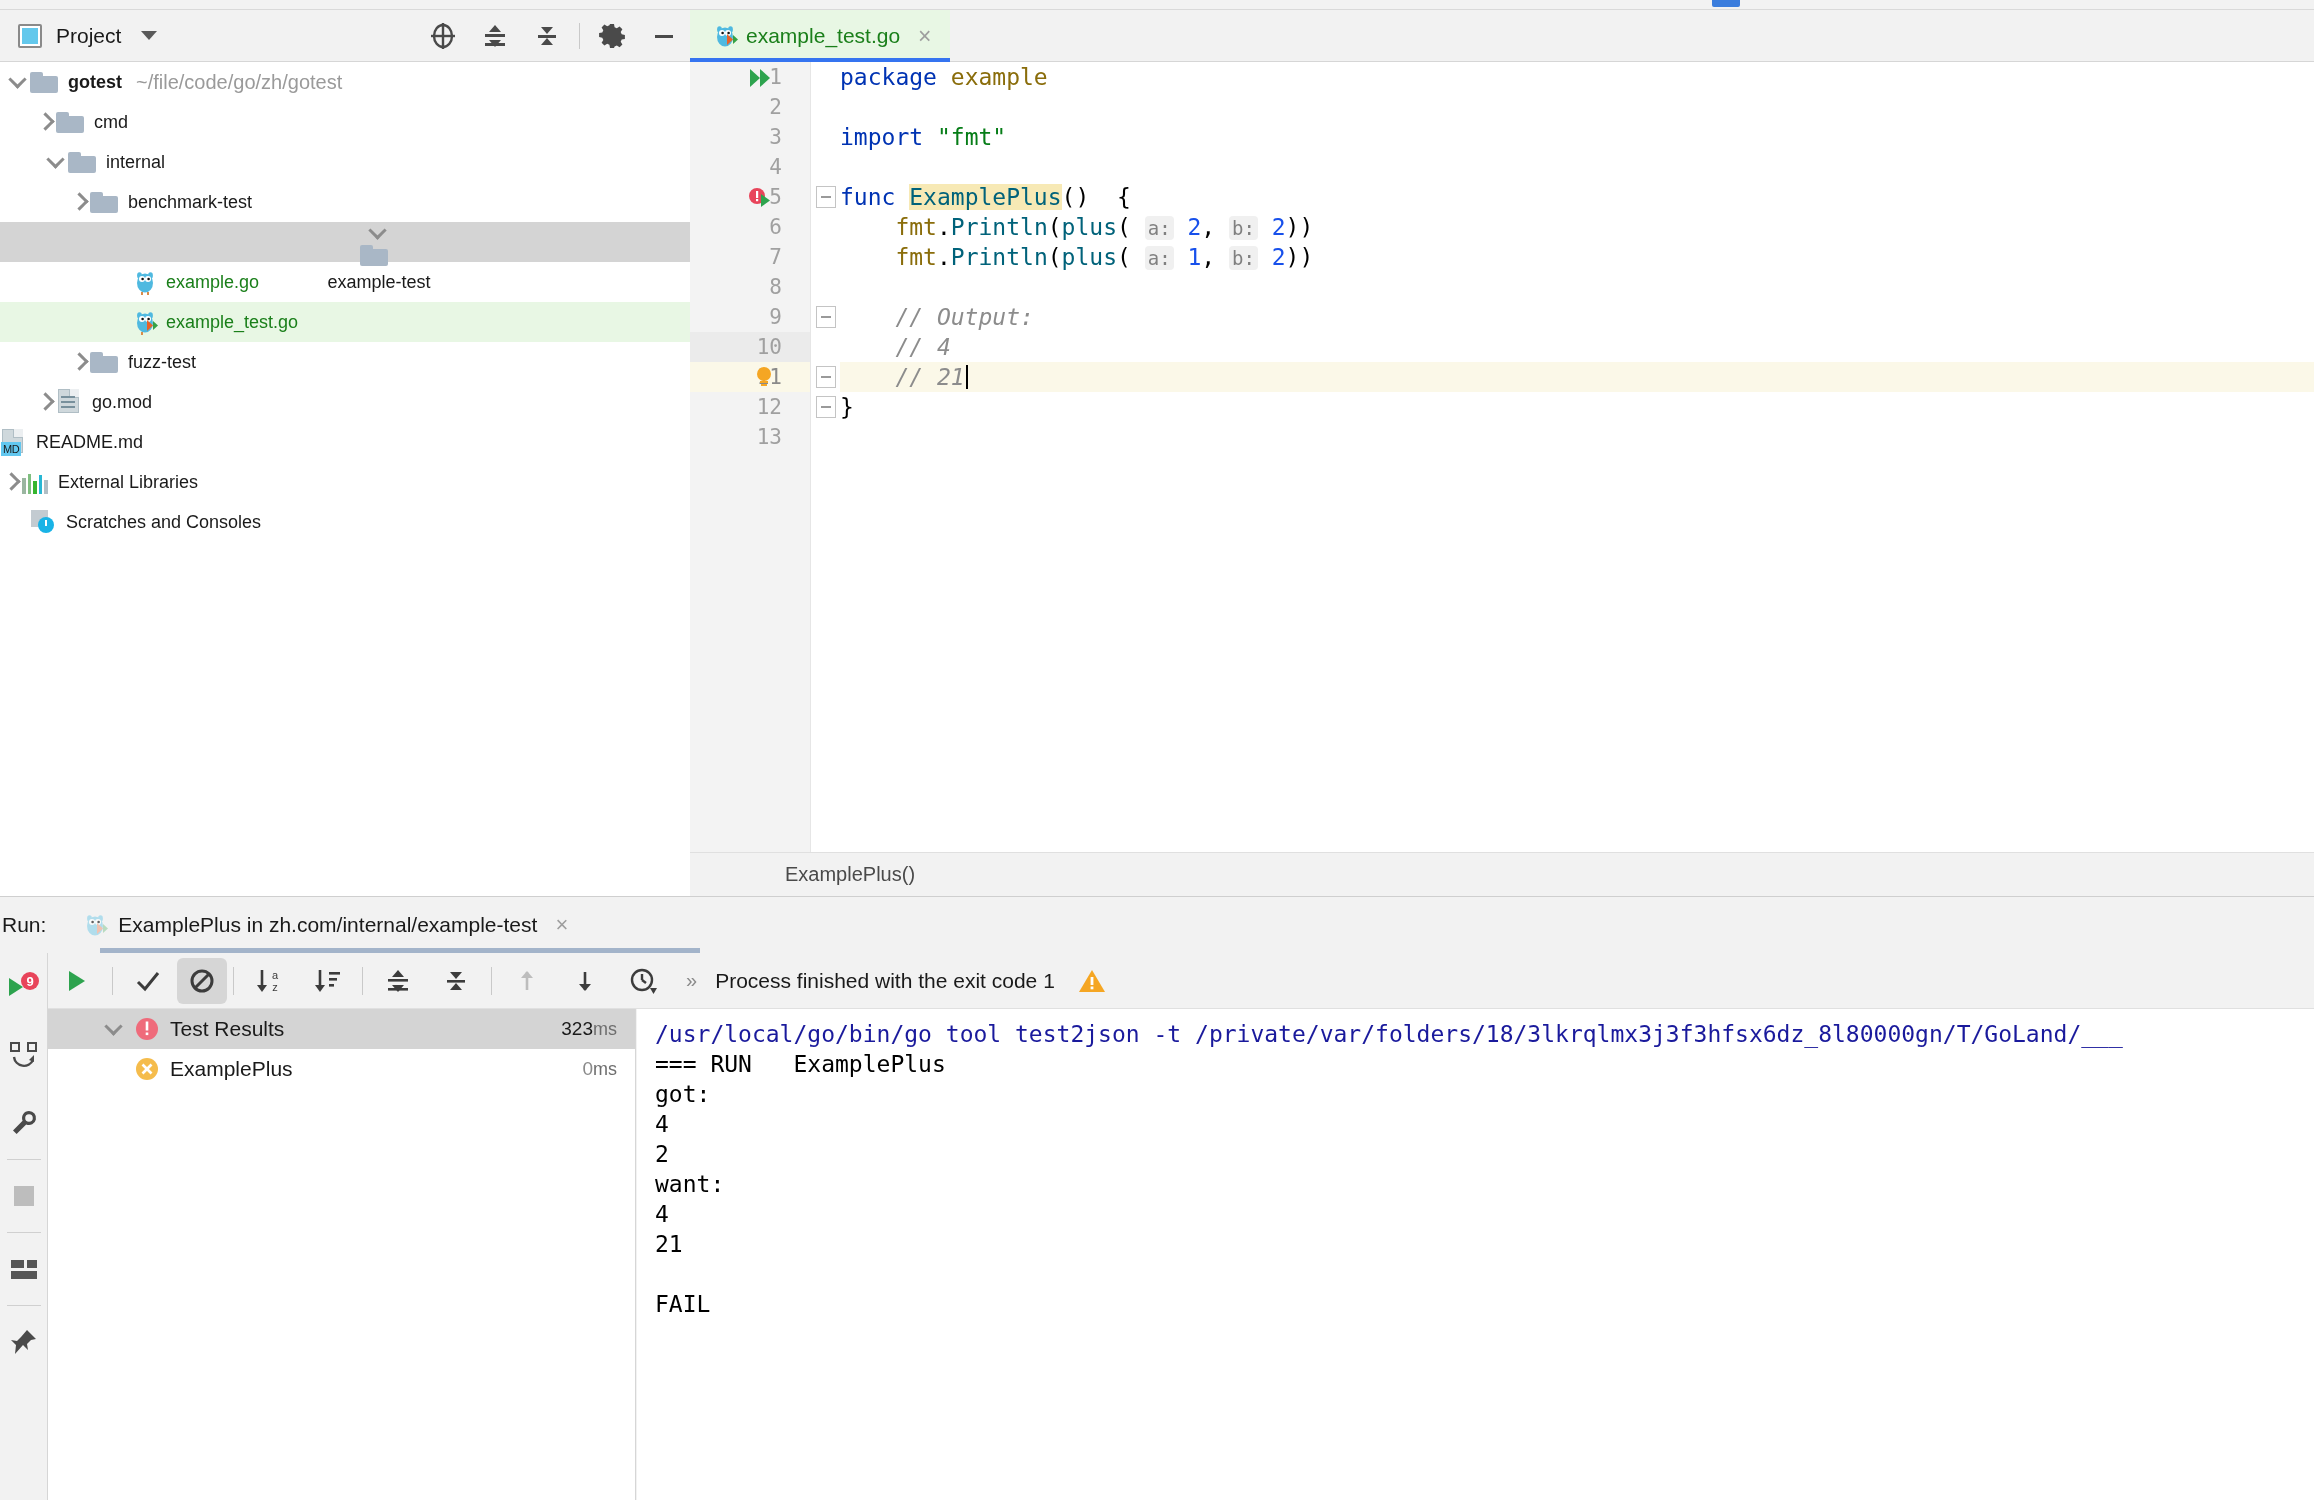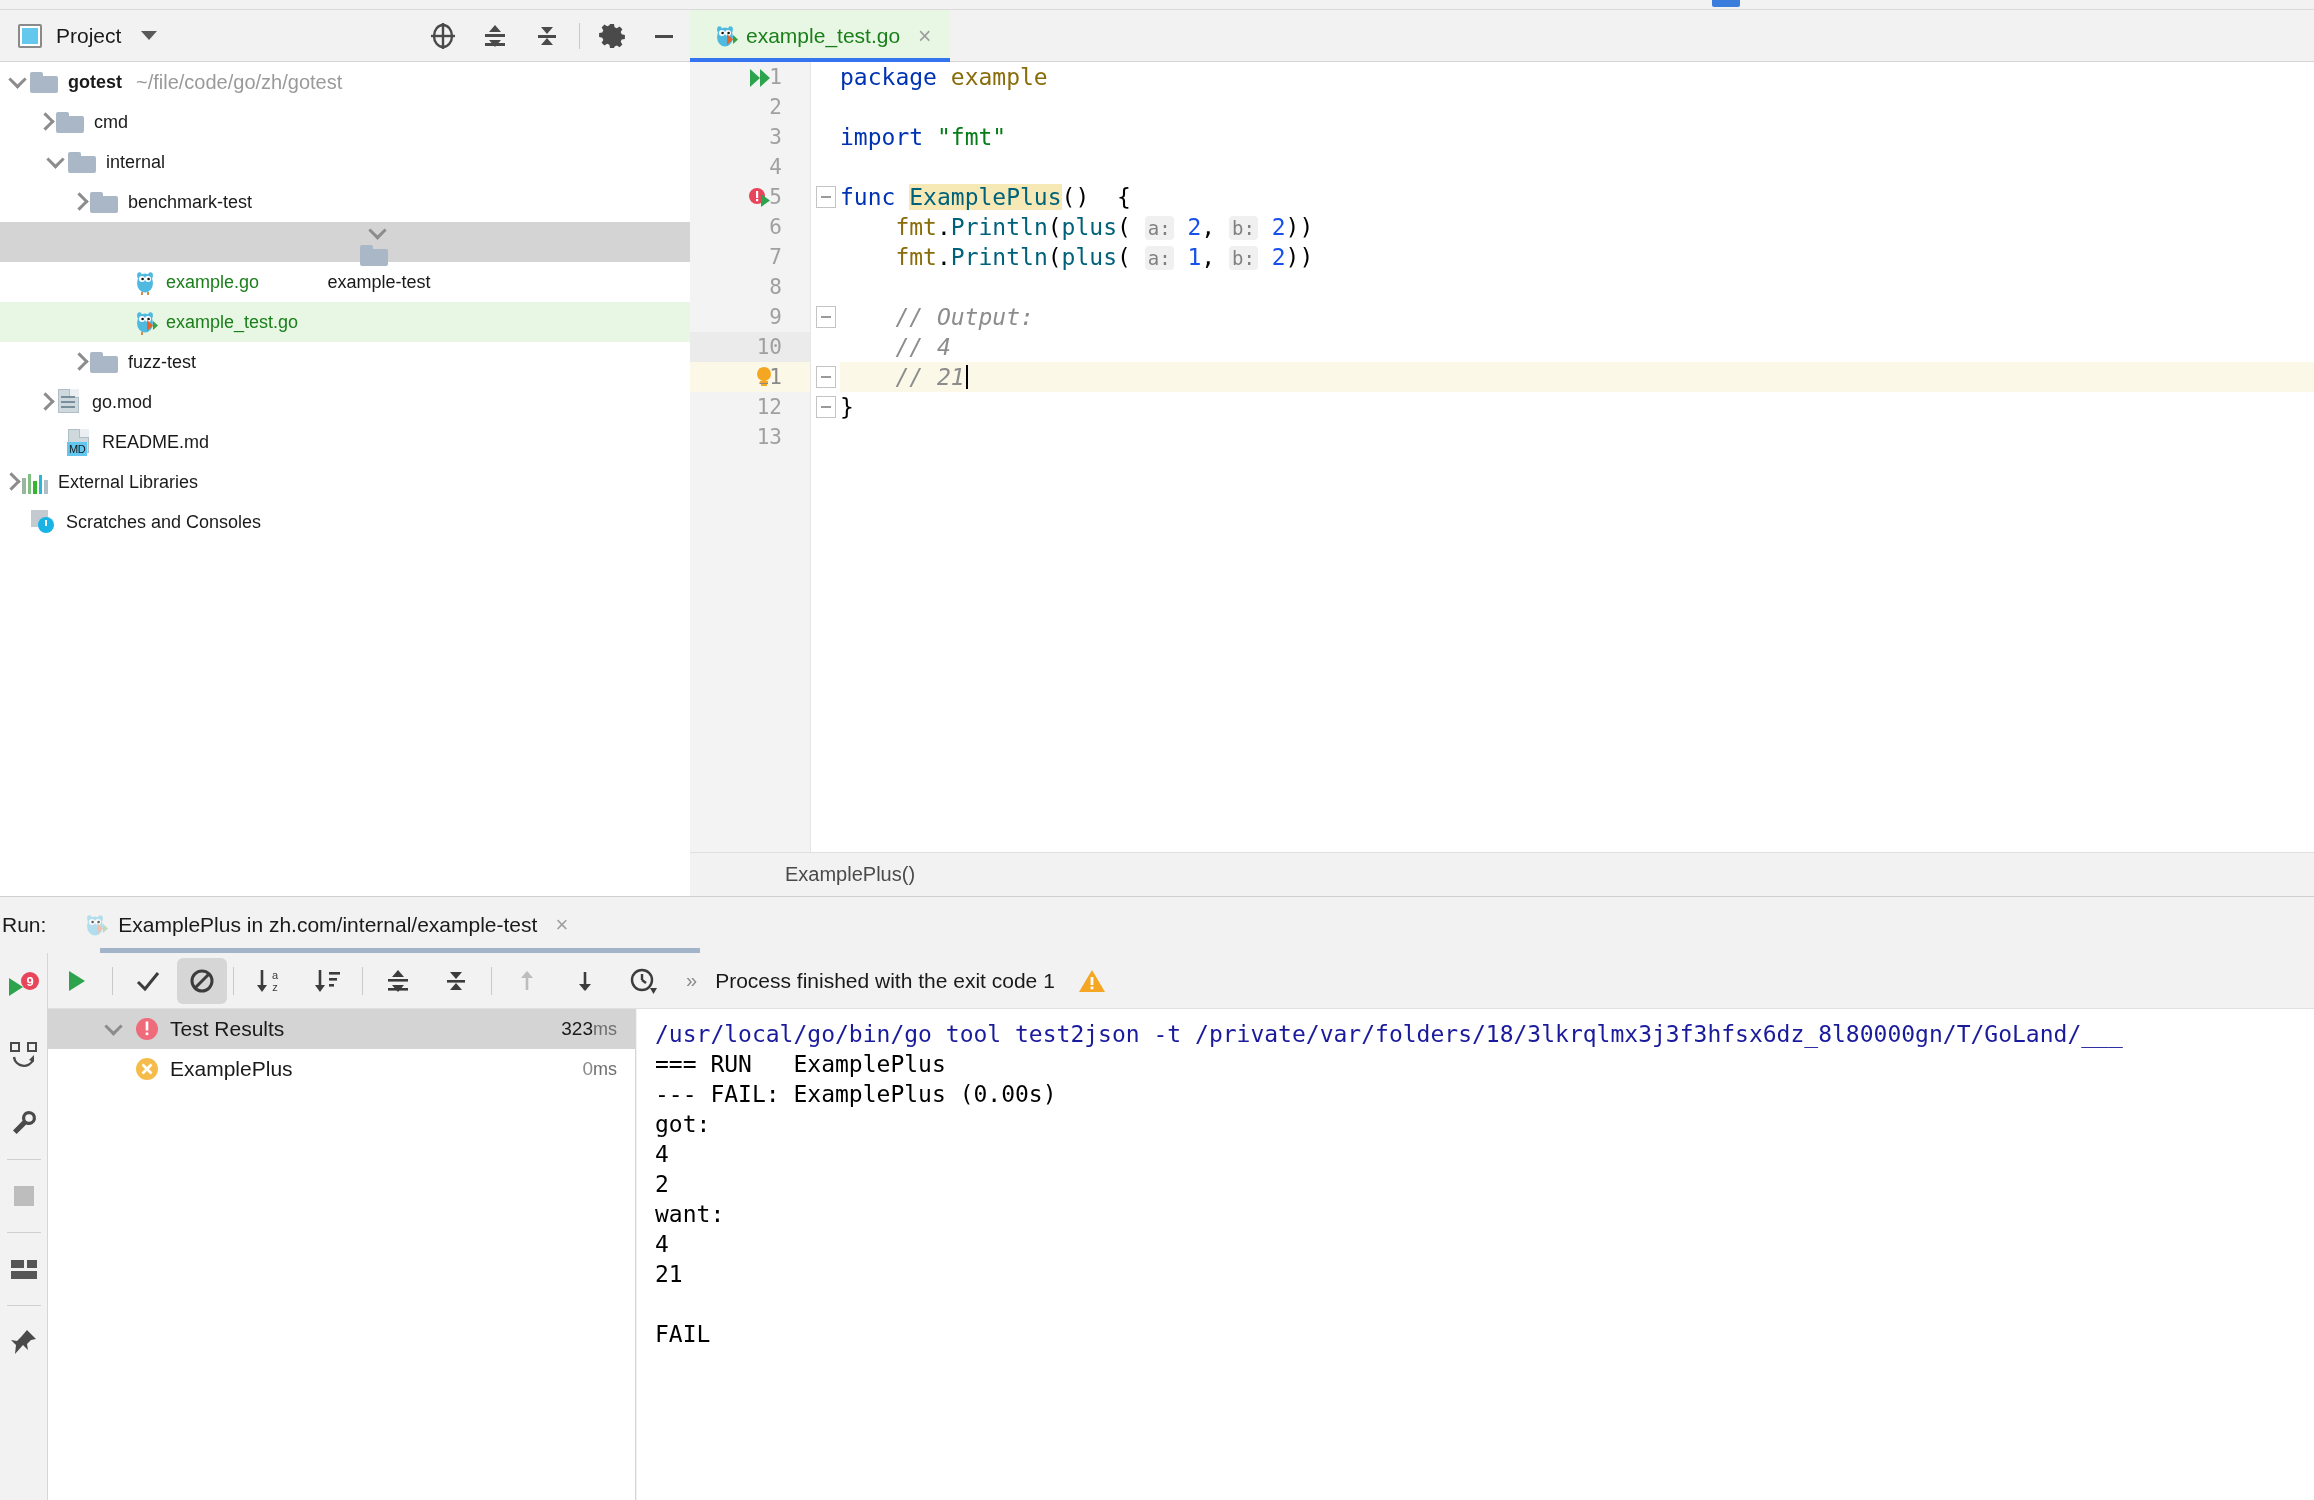--- a/index.html
+++ b/index.html
@@ -408,21 +408,21 @@
           <div class="corner"></div>
         <div class="lines">
             <i></i>
             <i></i>
             <i></i>
           </div>
       </div>
       <span class="tlabel">go.mod</span>
     </div>
 
-    <div class="trow" style="padding-left:66px;">
+    <div class="trow" style="">
       <div class="mdicon">
         <div class="page"></div>
           <div class="corner"></div>
         <div class="tag">MD</div>
       </div>
       <span class="tlabel">README.md</span>
     </div>
 
     <div class="trow" style="padding-left:0;">
       <div class="chev right"></div>
@@ -744,21 +744,20 @@
         </span>
         <span>ExamplePlus</span>
         <span class="res-time" style="color:#8a8a8a;"><span>0</span><span class="unit">ms</span></span>
       </div>
     </div>
 
     <div class="console-topbar"></div>
     <div class="console">
       <div class="cline link">/usr/local/go/bin/go tool test2json -t /private/var/folders/18/3lkrqlmx3j3f3hfsx6dz_8l80000gn/T/GoLand/___</div>
       <div class="cline">=== RUN   ExamplePlus</div>
-      <div class="cline">--- FAIL: ExamplePlus (0.00s)</div>
       <div class="cline">got:</div>
       <div class="cline">4</div>
       <div class="cline">2</div>
       <div class="cline">want:</div>
       <div class="cline">4</div>
       <div class="cline">21</div>
       <div class="cline"></div>
       <div class="cline">FAIL</div>
     </div>
   </div>

